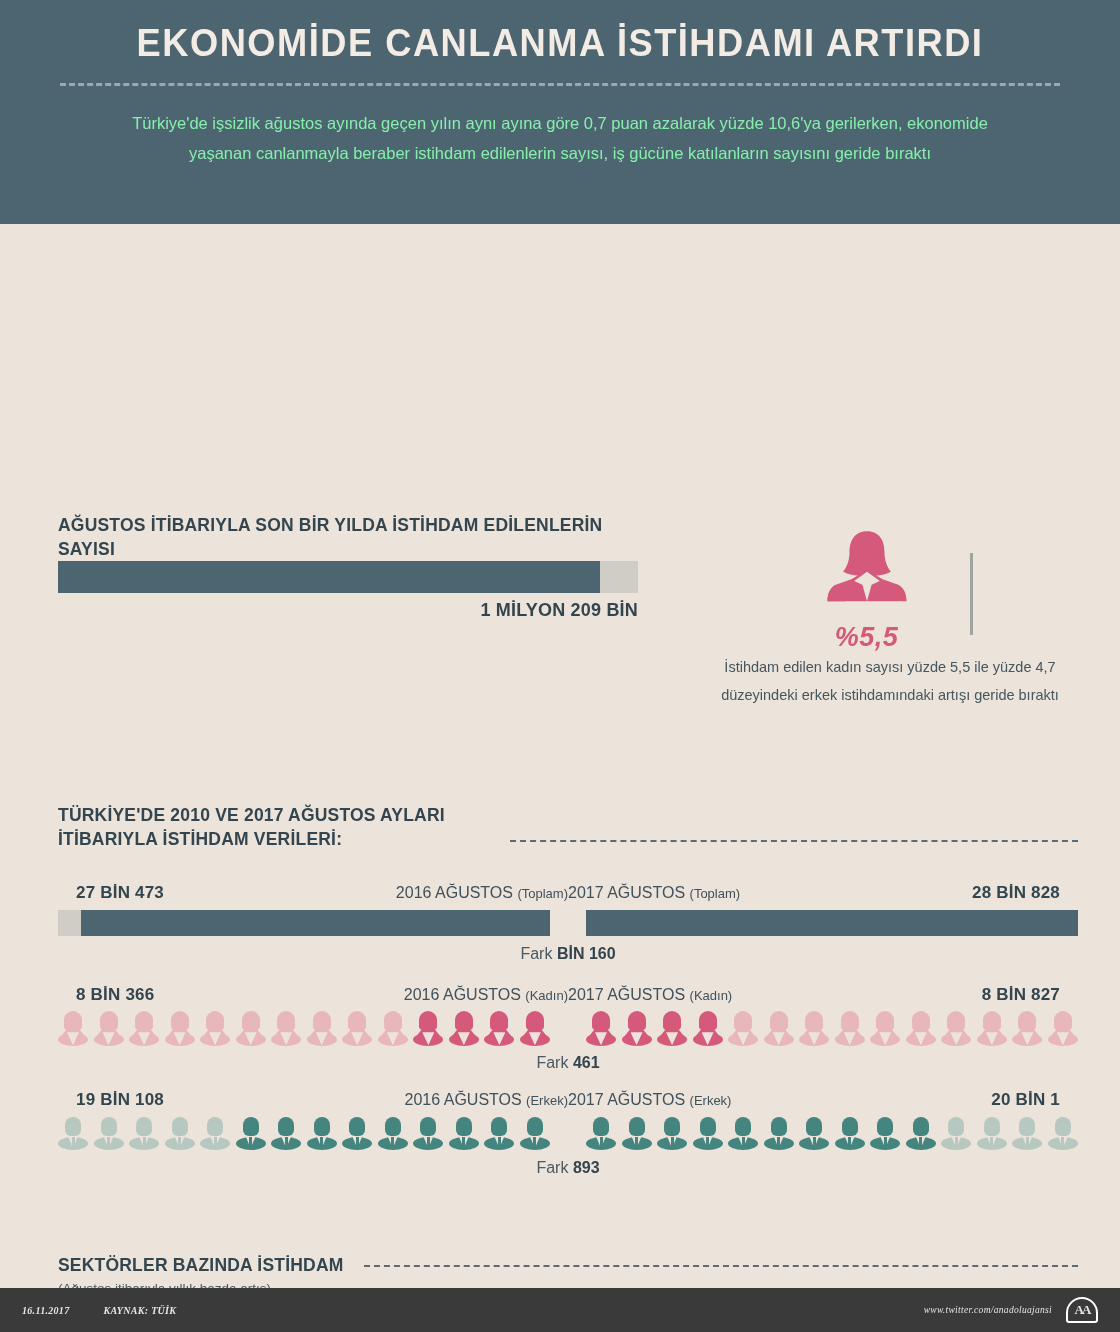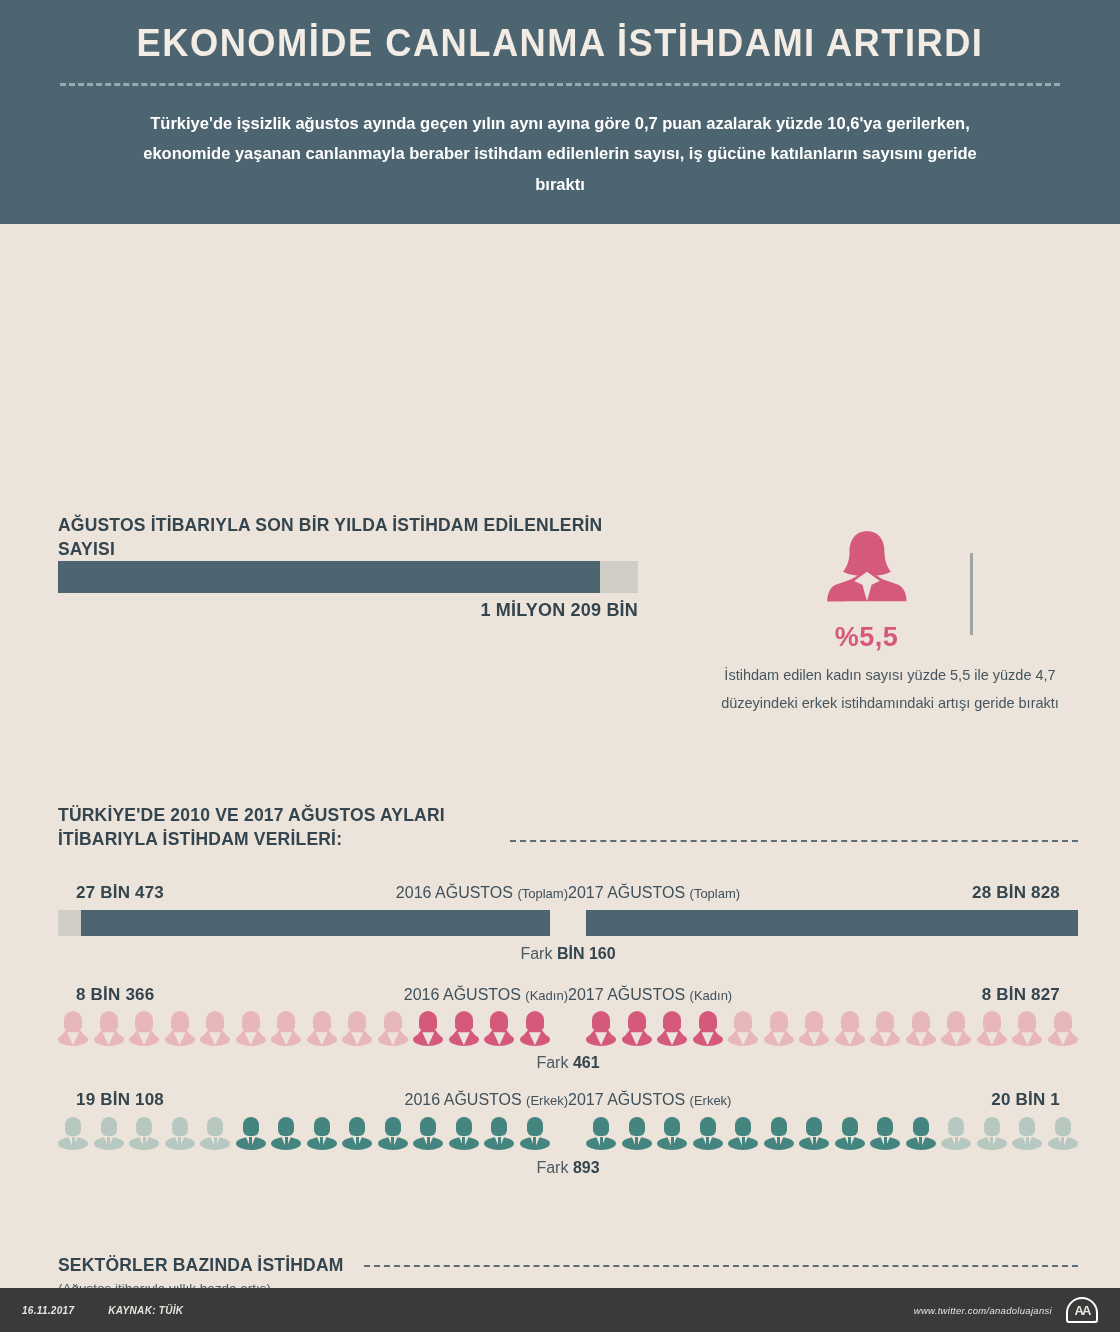--- a/index.html
+++ b/index.html
@@ -31,24 +31,24 @@
   .header-rule {
     margin: 18px auto 0 auto;
     width: 1000px;
     height: 0;
     border-top: 3px dashed #98a9b2;
   }
   .header-sub {
     margin: 22px auto 0 auto;
     width: 880px;
     text-align: center;
-    color: #ffffff;
+    color: #86efac;
     font-size: 16.5px;
     line-height: 1.85;
-    font-weight: 700;
+    font-weight: 400;
   }
 
   
   .content { position: relative; padding: 0 0 0 0; }
 
   .sec-title {
     font-size: 17.5px;
     font-weight: bold;
     letter-spacing: .2px;
     line-height: 1.35;
@@ -75,28 +75,27 @@
     text-align: right;
     font-size: 18px;
     font-weight: bold;
     margin-top: 7px;
     letter-spacing: .2px;
     color: #33454f;
   }
 
   
   .block-gender { position: absolute; left: 700px; top: 300px; width: 380px; }
-  .gender-row { display: flex; align-items: flex-end; justify-content: center; gap: 12px; }
+  .gender-row { display: flex; align-items: flex-end; justify-content: center; gap: 12px; font-style: italic; }
   .gender-col { width: 150px; text-align: center; }
   .gender-divider { width: 3px; height: 82px; background: #9fa5a1; margin: 0 16px 18px 16px; }
   .gender-pct { font-size: 27px; font-weight: bold; margin-top: 2px; letter-spacing: .5px; }
   .pct-f { color: #d5597a; }
   .pct-m { color: #45857f; }
   .gender-note {
-    margin-top: 8px;
     font-size: 14.5px;
     line-height: 1.95;
     text-align: center;
     color: #44565f;
   }
 
   
   .block-mid { position: absolute; left: 58px; top: 580px; width: 1020px; }
   .title-with-rule { display: flex; align-items: flex-end; }
   .title-with-rule .dash {
@@ -175,21 +174,21 @@
     flex: 1; height: 0; border-top: 2px dashed #5c6b74;
     margin-left: 20px; margin-top: 11px;
   }
   .sec-sub { font-size: 13.5px; color: #4c5c65; margin-top: 3px; }
 
   
   .footer {
     position: absolute; left: 0; bottom: 0; width: 1120px; height: 44px;
     background: #3a3a3a; color: #e9e5df;
     display: flex; align-items: center; padding: 0 22px;
-    font-size: 10px; font-style: italic; font-weight: bold; letter-spacing: .3px;
+    font-size: 10px; font-style: italic; font-weight: bold; letter-spacing: .3px; font-family: Liberation Serif, serif;
   }
   .footer .date { margin-right: 34px; }
   .footer .spacer { flex: 1; }
   .footer .tw { font-size: 9.5px; margin-right: 14px; font-weight: normal; }
   .aa-logo {
     width: 32px; height: 26px; border: 2px solid #ffffff; border-radius: 16px 16px 3px 3px;
     display: flex; align-items: center; justify-content: center;
     font-style: normal; font-size: 13px; font-weight: bold; letter-spacing: -2px;
   }
 </style>

